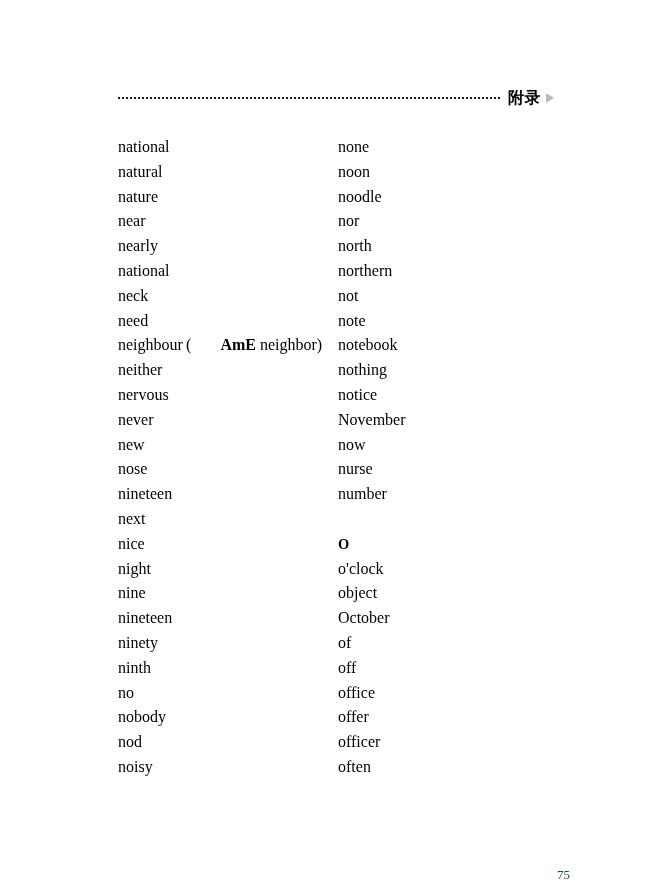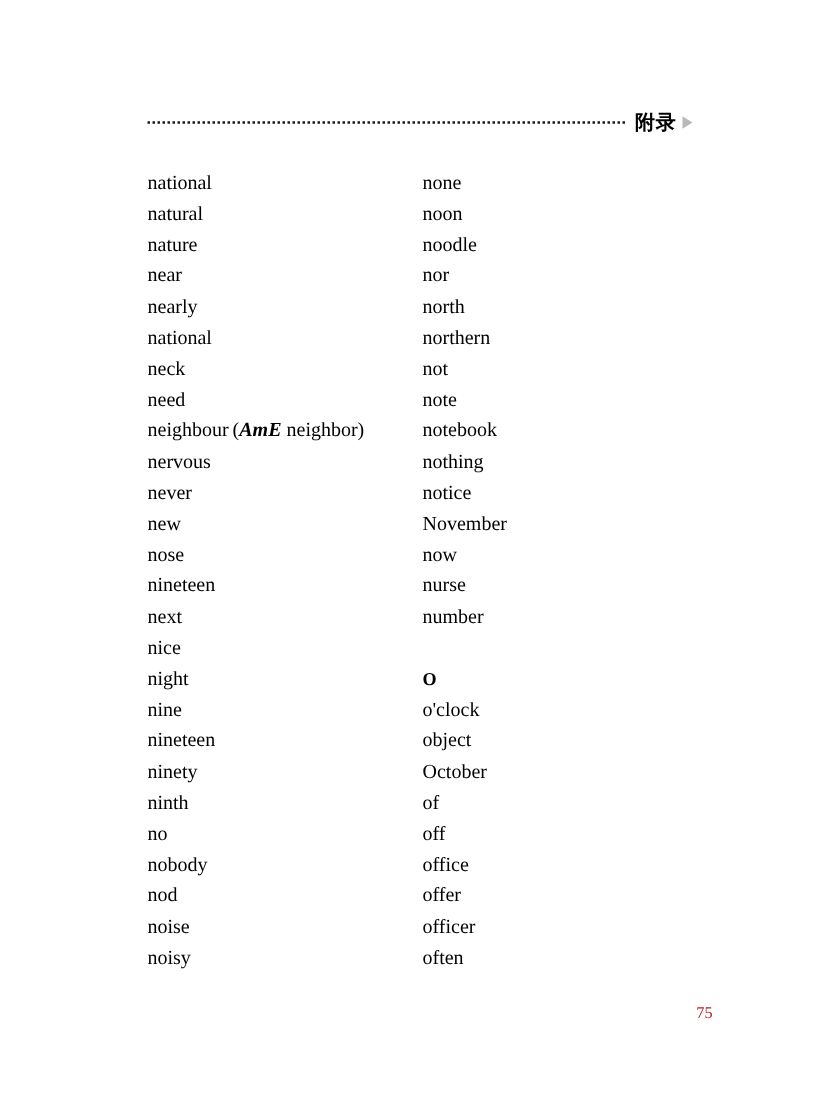--- a/index.html
+++ b/index.html
@@ -73,31 +73,31 @@
     white-space: nowrap;
   }
   .entry.blank {
     color: transparent;
   }
   .entry.letter {
     font-weight: bold;
     font-size: 14.5px;
   }
   .am {
-    font-style: italic;
     font-weight: bold;
+    margin-left: 29px;
   }
   
   .page-number {
     position: absolute;
     left: 557px;
-    top: 802px;
+    top: 867px;
     font-family: "Liberation Serif", serif;
     font-size: 13px;
-    color: #b91c1c;
+    color: #14532d;
   }
 </style>
 </head>
 <body>
 
 <div class="page">
 
   <div class="header">
     <div class="header-dots"></div>
     <div class="header-label">附录</div>
@@ -109,36 +109,36 @@
     <div class="col">
       <div class="entry">national</div>
       <div class="entry">natural</div>
       <div class="entry">nature</div>
       <div class="entry">near</div>
       <div class="entry">nearly</div>
       <div class="entry">national</div>
       <div class="entry">neck</div>
       <div class="entry">need</div>
       <div class="entry">neighbour (<span class="am">AmE</span>&nbsp;neighbor)</div>
+      <div class="entry">neither</div>
       <div class="entry">nervous</div>
       <div class="entry">never</div>
       <div class="entry">new</div>
       <div class="entry">nose</div>
       <div class="entry">nineteen</div>
       <div class="entry">next</div>
       <div class="entry">nice</div>
       <div class="entry">night</div>
       <div class="entry">nine</div>
       <div class="entry">nineteen</div>
       <div class="entry">ninety</div>
       <div class="entry">ninth</div>
       <div class="entry">no</div>
       <div class="entry">nobody</div>
       <div class="entry">nod</div>
-      <div class="entry">noise</div>
       <div class="entry">noisy</div>
     </div>
 
     <div class="col">
       <div class="entry">none</div>
       <div class="entry">noon</div>
       <div class="entry">noodle</div>
       <div class="entry">nor</div>
       <div class="entry">north</div>
       <div class="entry">northern</div>

